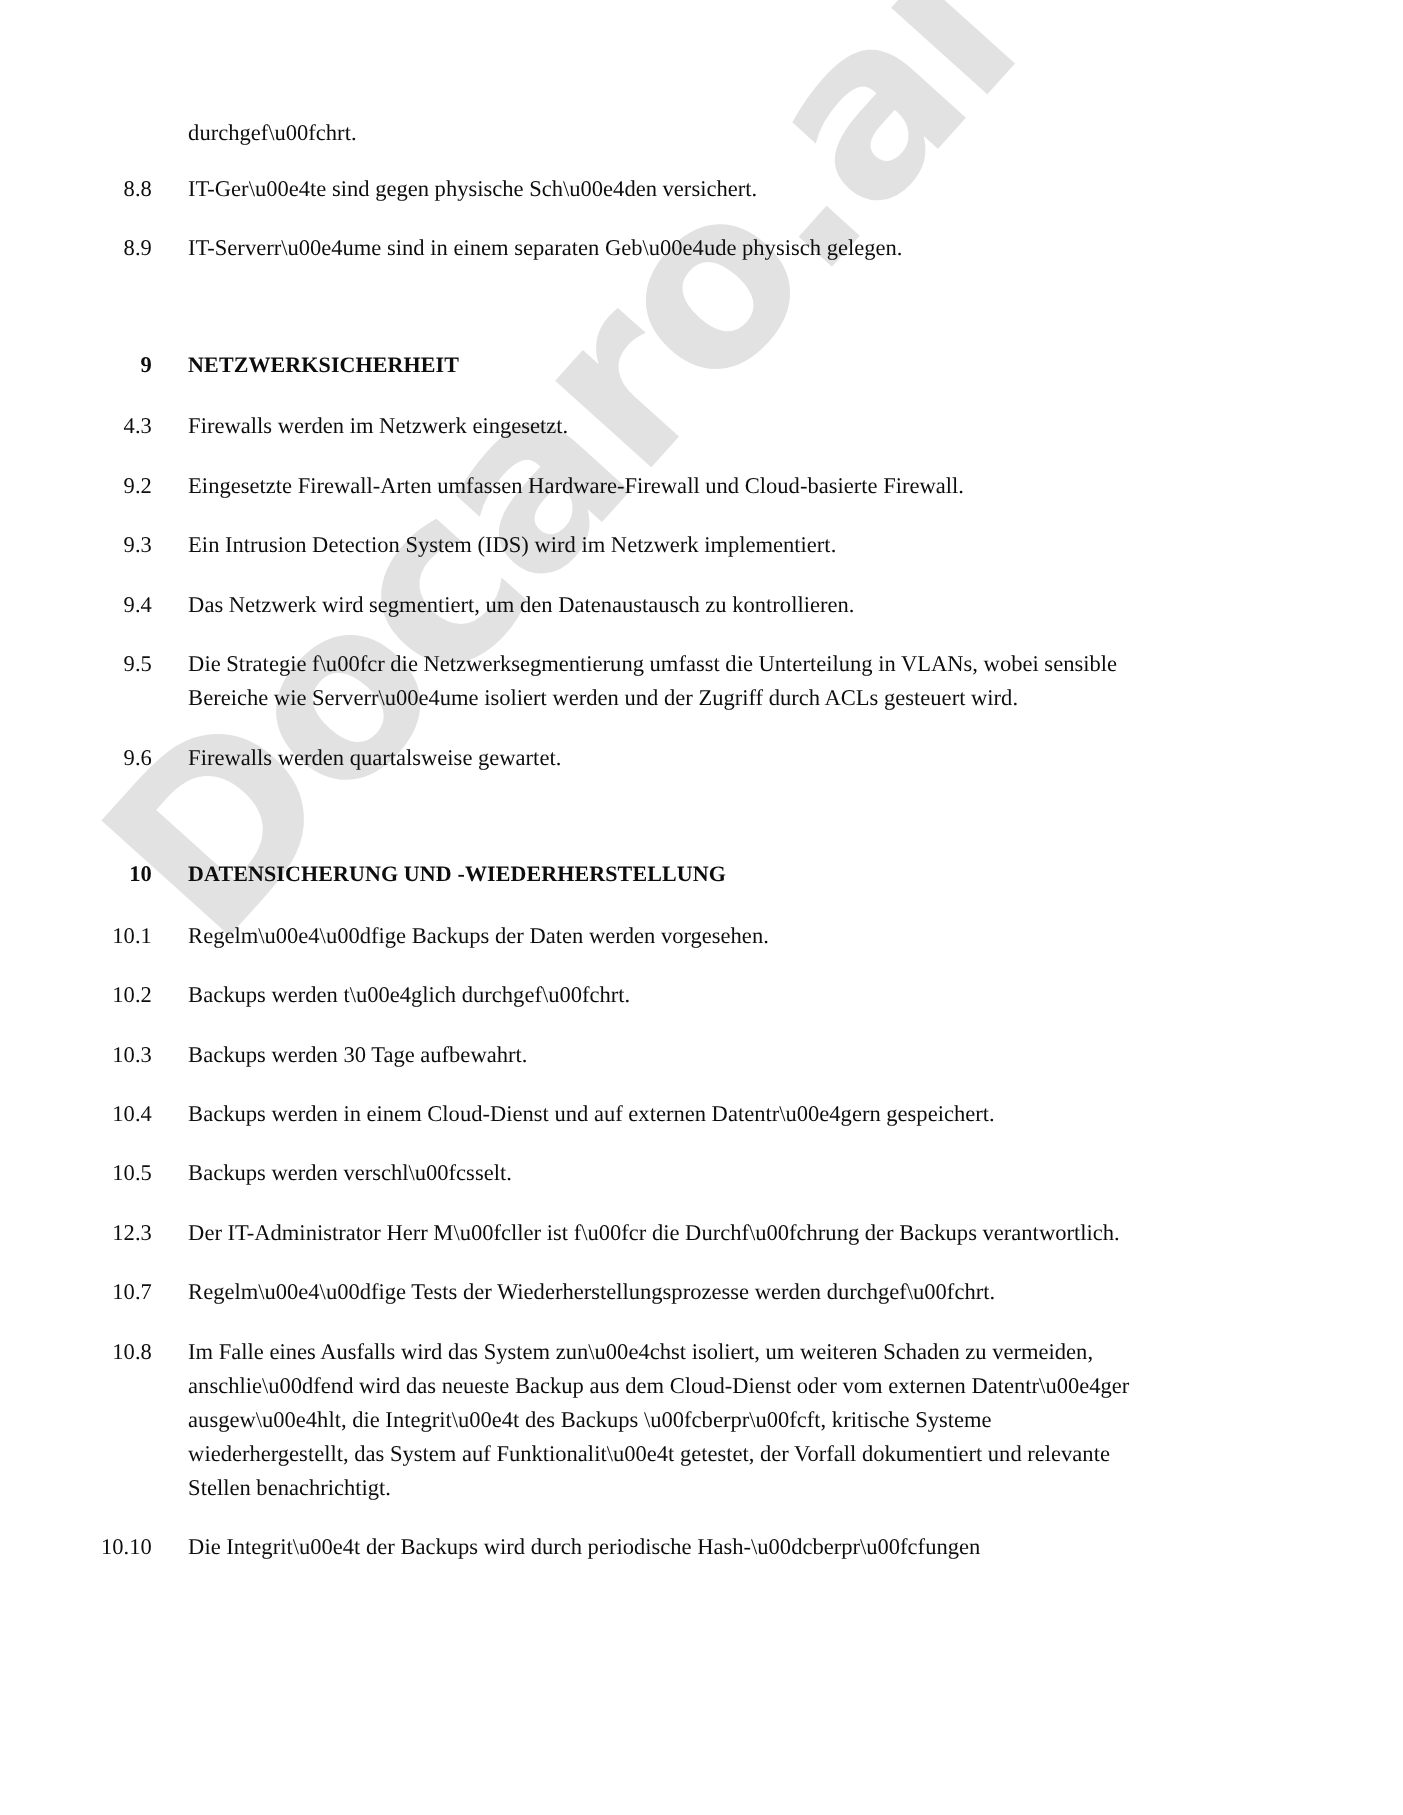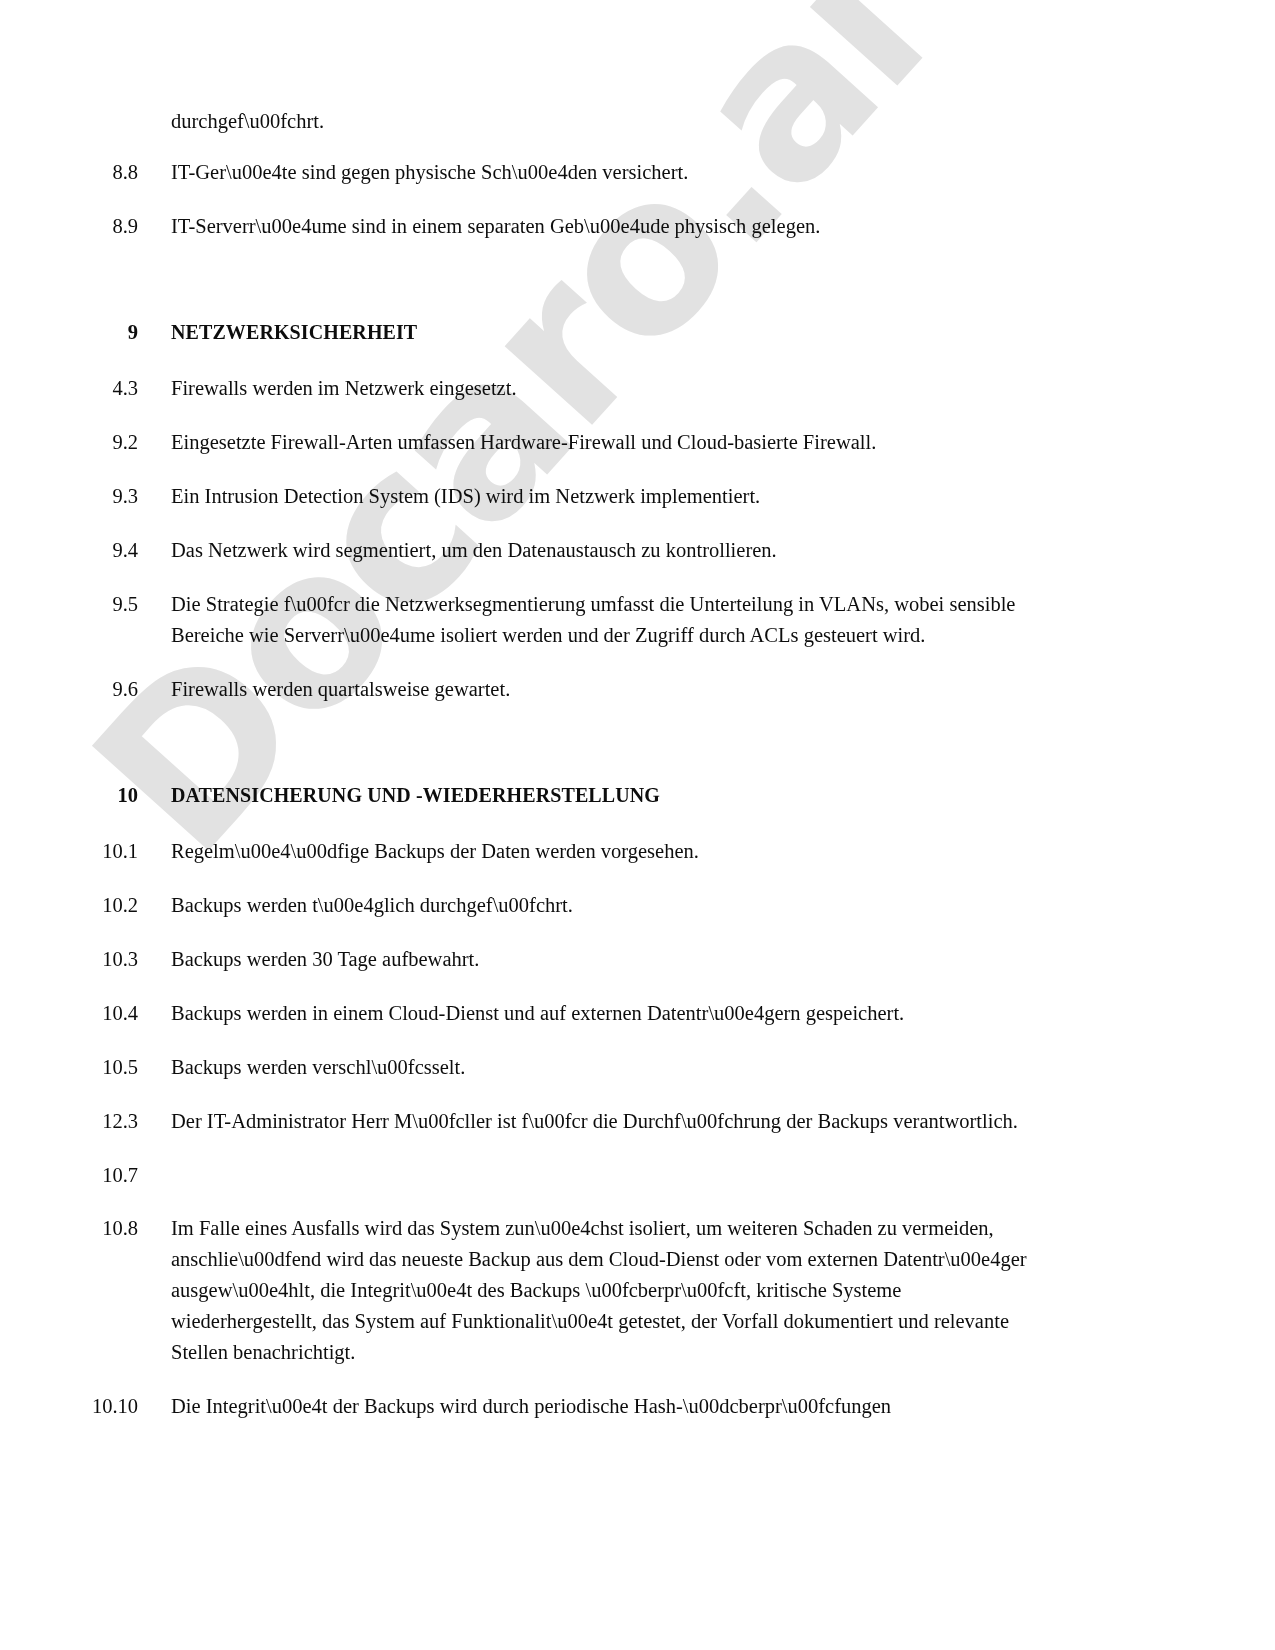--- a/index.html
+++ b/index.html
@@ -182,20 +182,21 @@
         <div class="clause">
           <div class="clause-num">10.5</div>
           <div class="clause-body">Backups werden verschl\u00fcsselt.</div>
         </div>
         <div class="clause">
           <div class="clause-num">12.3</div>
           <div class="clause-body">Der IT-Administrator Herr M\u00fcller ist f\u00fcr die Durchf\u00fchrung der Backups verantwortlich.</div>
         </div>
         <div class="clause">
           <div class="clause-num">10.7</div>
+          <div class="clause-body">Regelm\u00e4\u00dfige Tests der Wiederherstellungsprozesse werden durchgef\u00fchrt.</div>
         </div>
         <div class="clause">
           <div class="clause-num">10.8</div>
           <div class="clause-body">Im Falle eines Ausfalls wird das System zun\u00e4chst isoliert, um weiteren Schaden zu vermeiden, anschlie\u00dfend wird das neueste Backup aus dem Cloud-Dienst oder vom externen Datentr\u00e4ger ausgew\u00e4hlt, die Integrit\u00e4t des Backups \u00fcberpr\u00fcft, kritische Systeme wiederhergestellt, das System auf Funktionalit\u00e4t getestet, der Vorfall dokumentiert und relevante Stellen benachrichtigt.</div>
         </div>
         <div class="clause">
           <div class="clause-num">10.10</div>
           <div class="clause-body">Die Integrit\u00e4t der Backups wird durch periodische Hash-\u00dcberpr\u00fcfungen</div>
         </div>
       </div>

